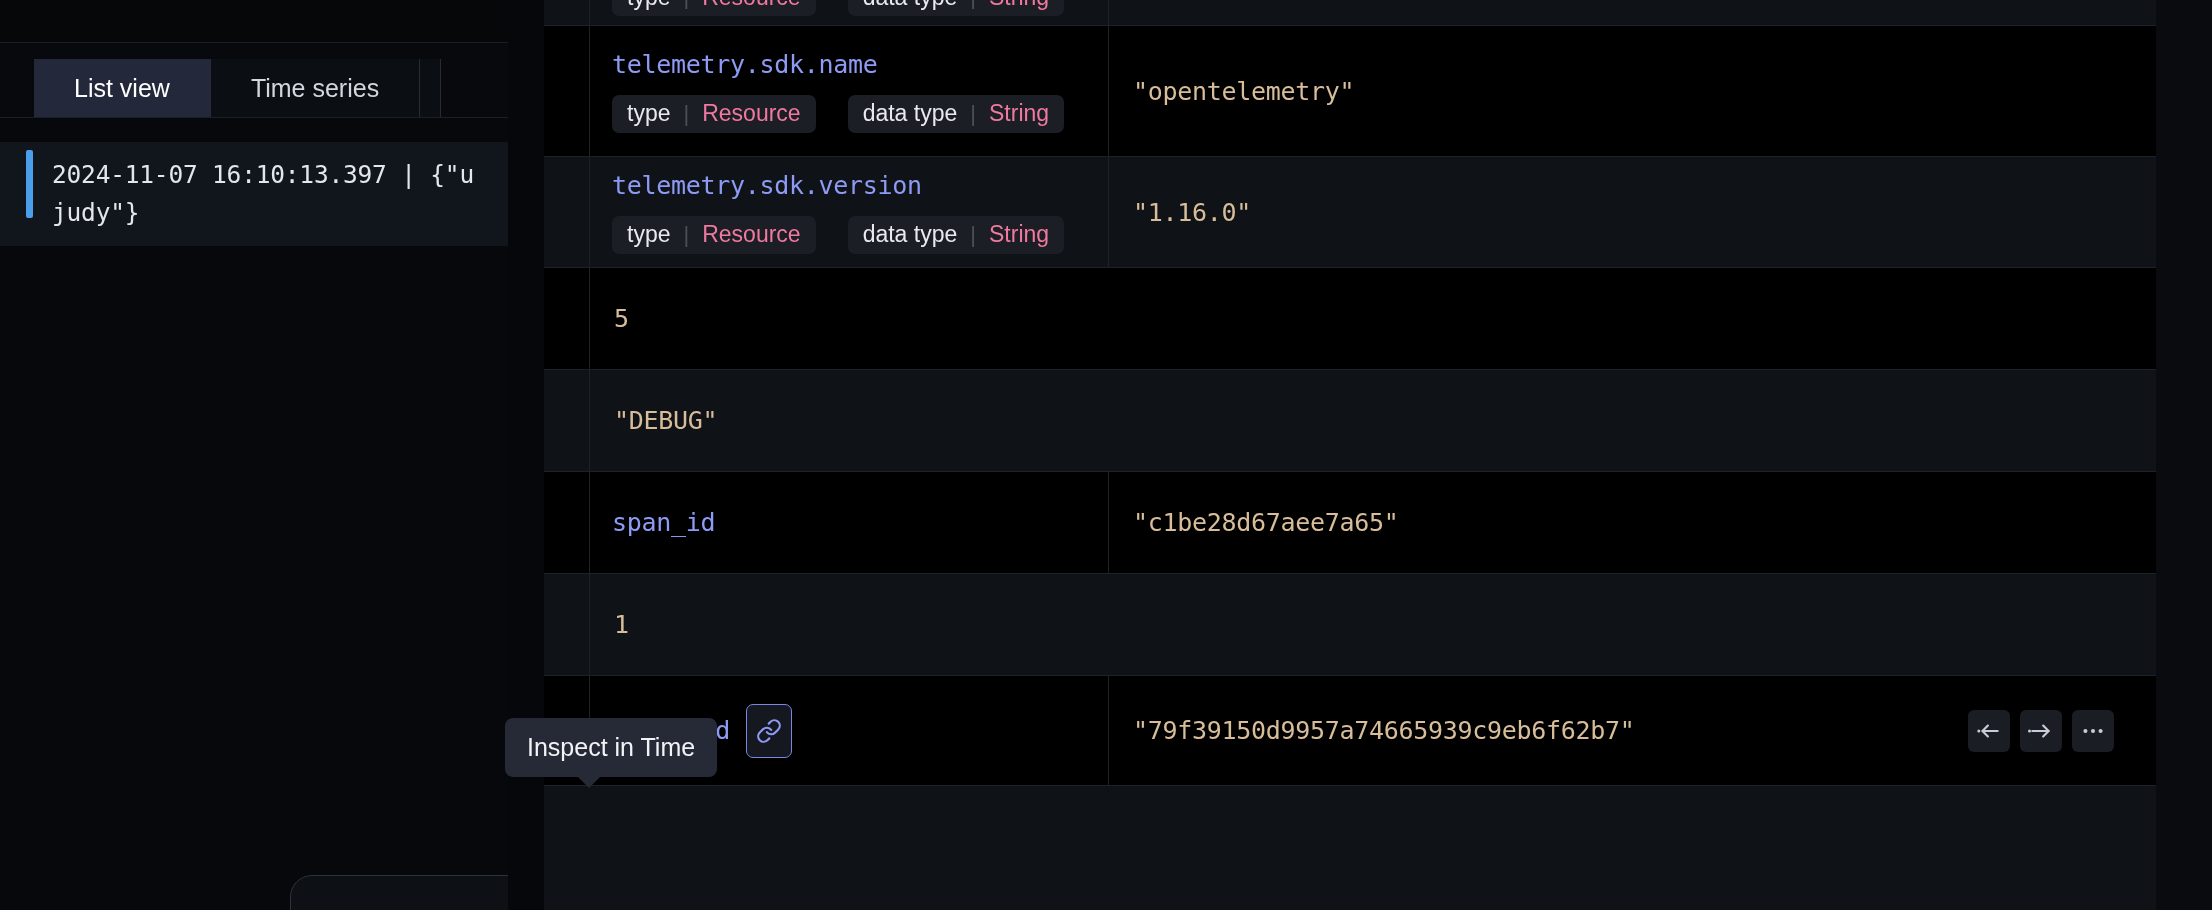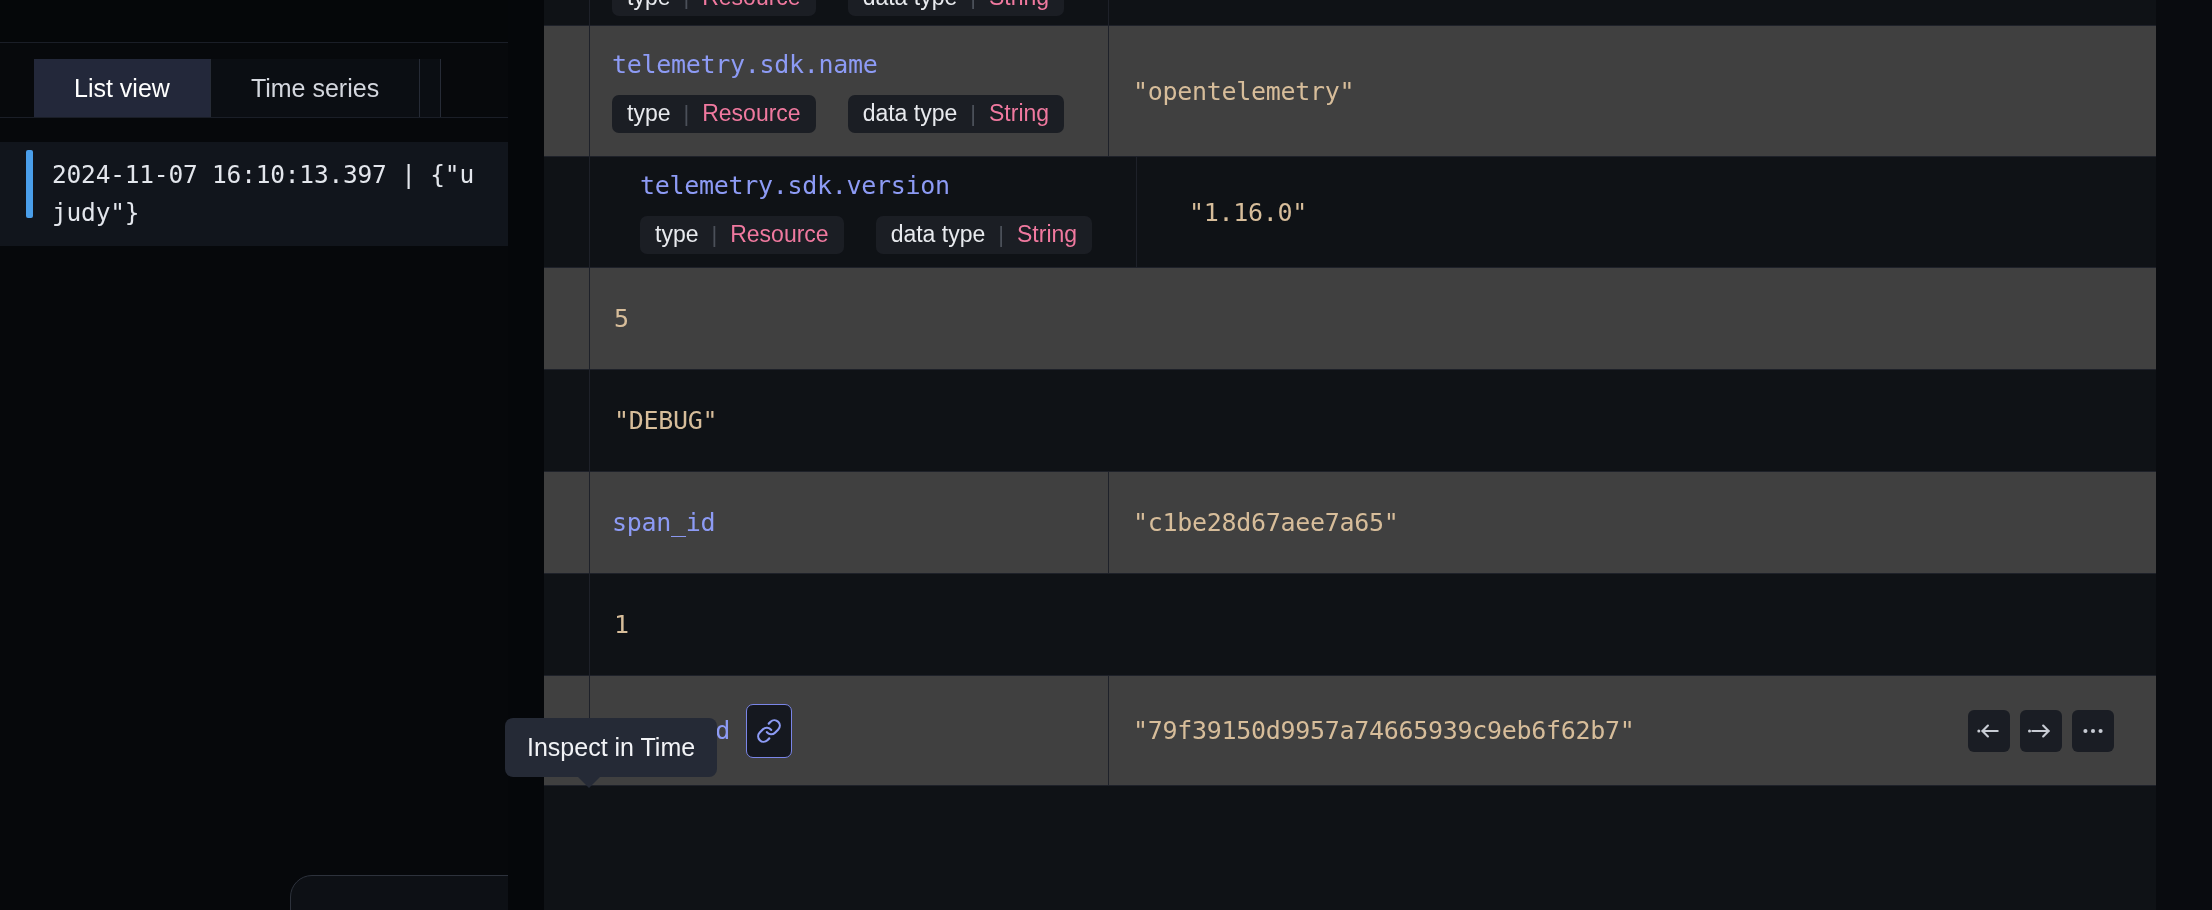--- a/index.html
+++ b/index.html
@@ -131,21 +131,21 @@
     height: 910px;
     background: #0f1216;
     overflow: hidden;
   }
   .row {
     display: flex;
     border-bottom: 1px solid #1e2129;
     box-sizing: border-box;
     position: relative;
   }
-  .row.alt { background: #404040; }
+  .row.alt { background: #000000; }
   .row.plain { background: #0f1216; }
 
   .cell-gutter {
     width: 46px;
     flex: 0 0 46px;
     border-right: 1px solid #1e2129;
     box-sizing: border-box;
   }
   .cell-key {
     width: 519px;
@@ -346,21 +346,21 @@
             <span class="bsep">|</span>
             <span class="bv">String</span>
           </div>
         </div>
       </div>
       <div class="cell-val">
         <span class="valtext">"opentelemetry"</span>
       </div>
     </div>
 
-    <div class="row plain" style="height:111px;gap:28px;">
+    <div class="row plain" style="height:111px;">
       <div class="cell-gutter"></div>
       <div class="cell-key">
         <div class="keyname">telemetry.sdk.version</div>
         <div class="badges">
           <div class="badge">
             <span class="bk">type</span>
             <span class="bsep">|</span>
             <span class="bv">Resource</span>
           </div>
           <div class="badge">

